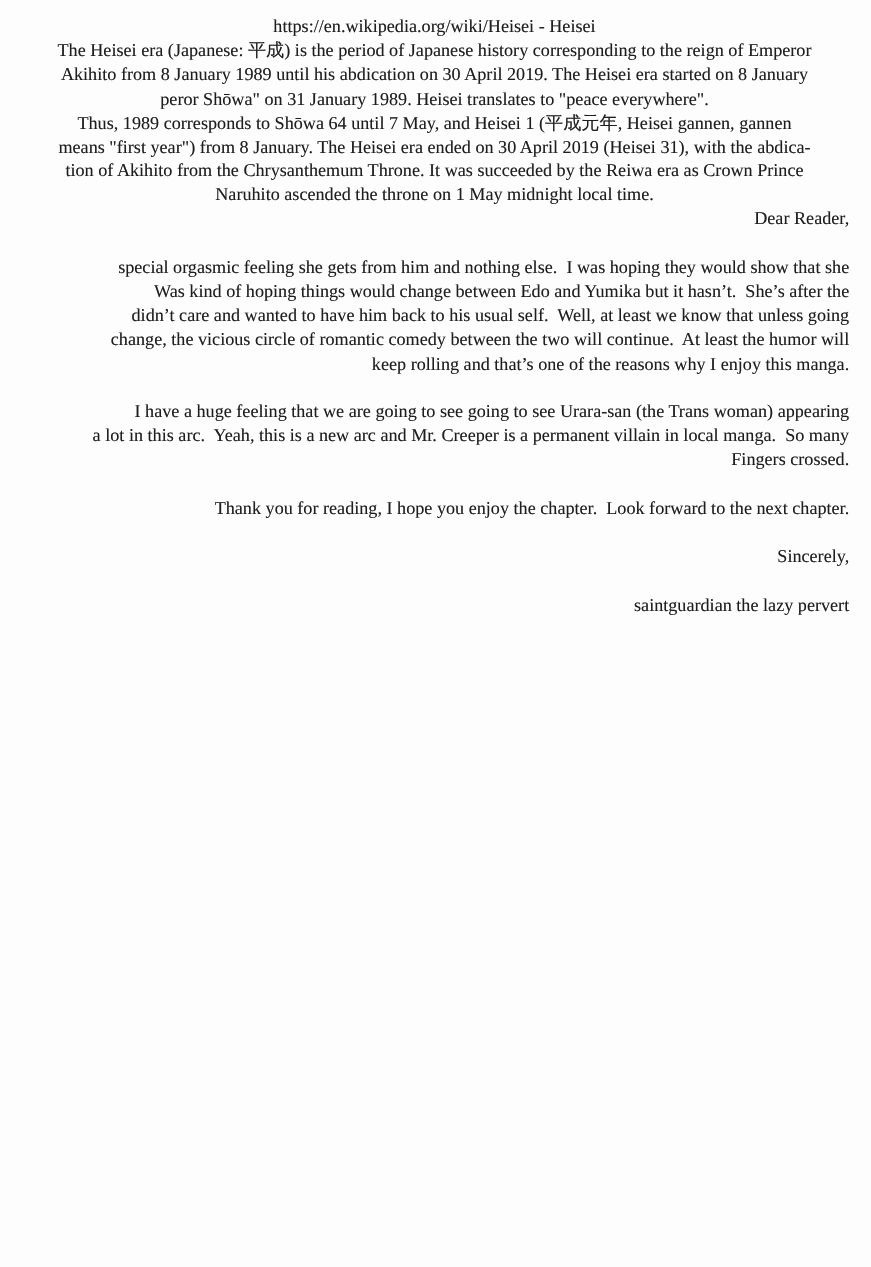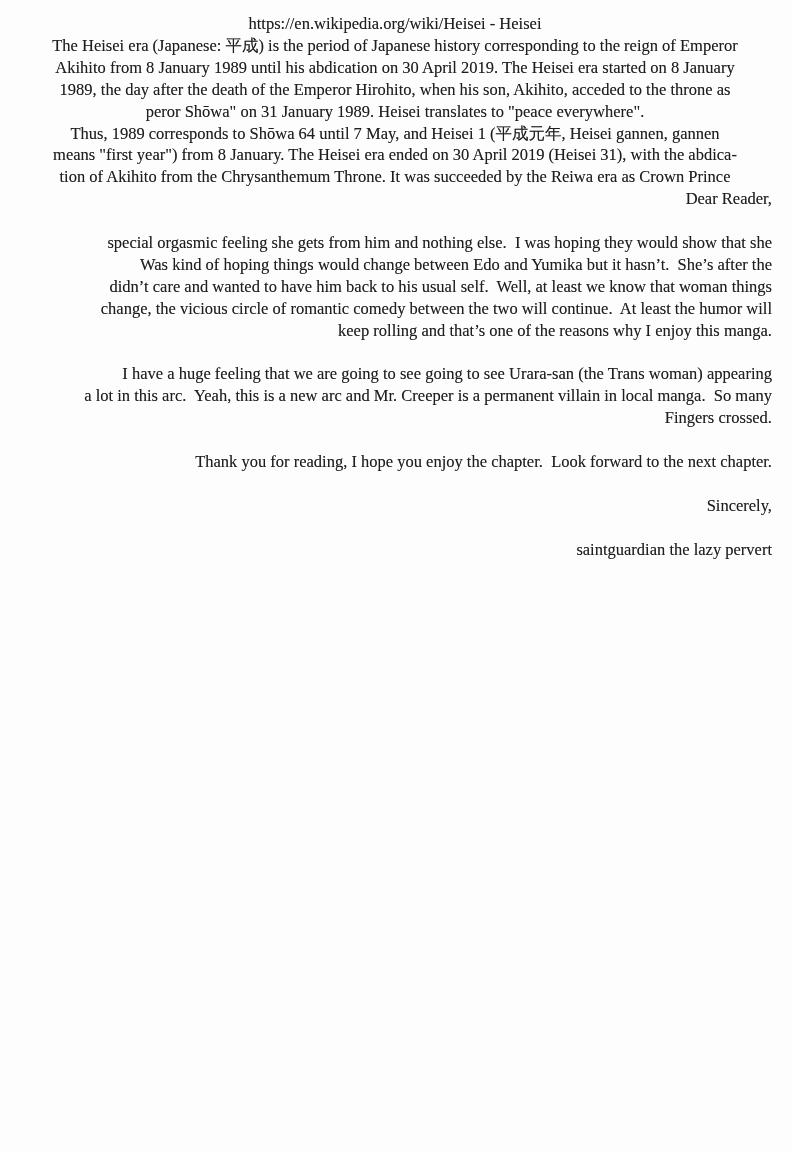--- a/index.html
+++ b/index.html
@@ -46,40 +46,40 @@
 
 <div class="page" style="color: rgb(30, 30, 30);">
 
   <div class="centered">
     <div class="line">https://en.wikipedia.org/wiki/Heisei - Heisei</div>
   </div>
 
   <div class="centered">
       <div class="line">The Heisei era (Japanese: 平成) is the period of Japanese history corresponding to the reign of Emperor</div>
       <div class="line">Akihito from 8 January 1989 until his abdication on 30 April 2019. The Heisei era started on 8 January</div>
-      <div class="line">1989, the day after the death of the Emperor Hirohito, when his son, Akihito, acceded to the throne as</div>
       <div class="line">peror Shōwa" on 31 January 1989. Heisei translates to "peace everywhere".</div>
     </div>
 
   <div class="centered">
       <div class="line">Thus, 1989 corresponds to Shōwa 64 until 7 May, and Heisei 1 (平成元年, Heisei gannen, gannen</div>
       <div class="line">means "first year") from 8 January. The Heisei era ended on 30 April 2019 (Heisei 31), with the abdica-</div>
       <div class="line">tion of Akihito from the Chrysanthemum Throne. It was succeeded by the Reiwa era as Crown Prince</div>
+      <div class="line">Naruhito ascended the throne on 1 May midnight local time.</div>
     </div>
 
   <div class="left">
     <div class="line">Dear Reader,</div>
   </div>
 
   <div class="blank-line"></div>
 
   <div class="left">
       <div class="line">special orgasmic feeling she gets from him and nothing else.  I was hoping they would show that she</div>
       <div class="line indent">Was kind of hoping things would change between Edo and Yumika but it hasn’t.  She’s after the</div>
-      <div class="line">didn’t care and wanted to have him back to his usual self.  Well, at least we know that woman things</div>
+      <div class="line">didn’t care and wanted to have him back to his usual self.  Well, at least we know that unless going</div>
       <div class="line">change, the vicious circle of romantic comedy between the two will continue.  At least the humor will</div>
       <div class="line">keep rolling and that’s one of the reasons why I enjoy this manga.</div>
     </div>
 
   <div class="blank-line"></div>
 
   <div class="left">
       <div class="line indent">I have a huge feeling that we are going to see going to see Urara-san (the Trans woman) appearing</div>
       <div class="line">a lot in this arc.  Yeah, this is a new arc and Mr. Creeper is a permanent villain in local manga.  So many</div>
       <div class="line">Fingers crossed.</div>

